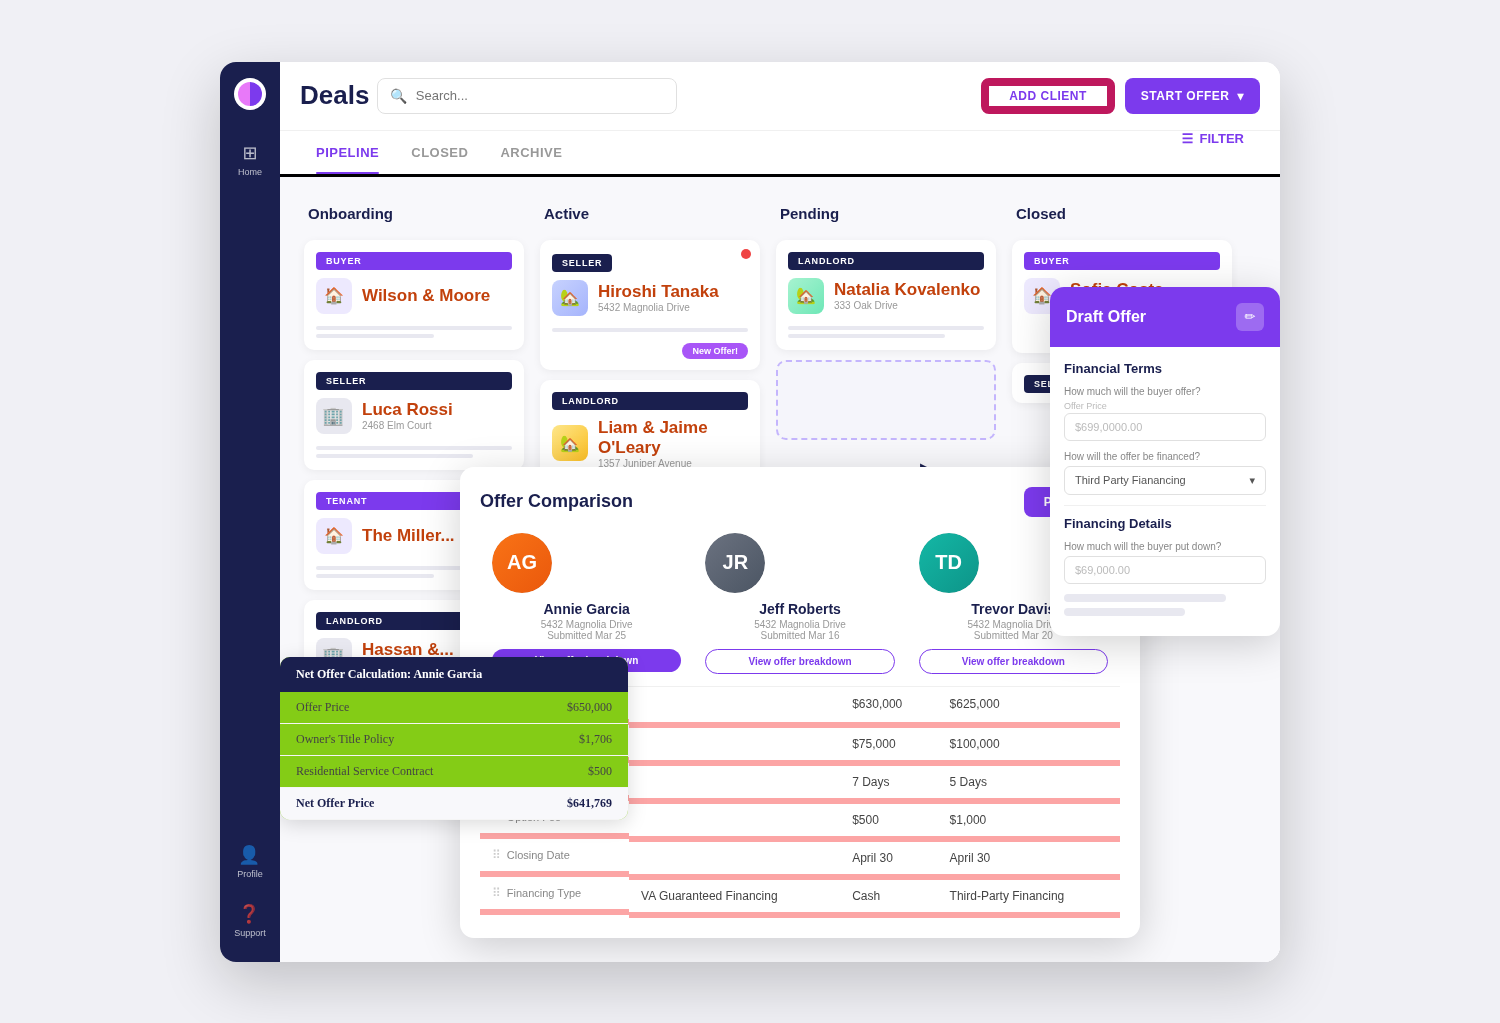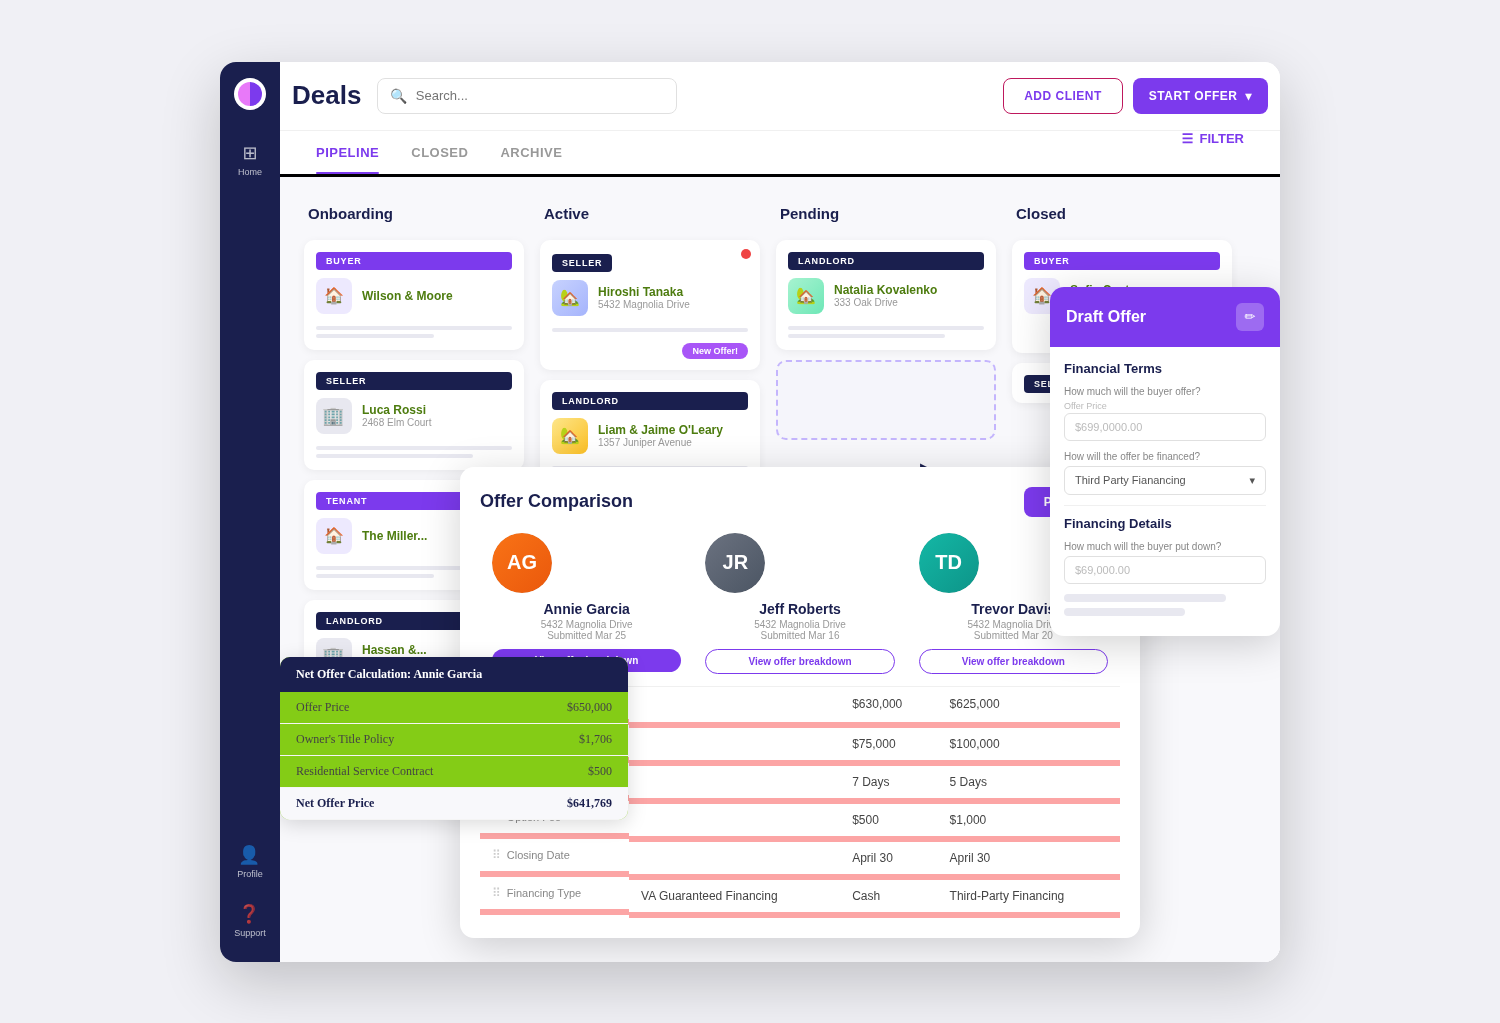--- a/index.html
+++ b/index.html
@@ -70,23 +70,23 @@
       flex: 1;
       display: flex;
       flex-direction: column;
       background: white;
     }
 
     
     .header {
       display: flex;
       align-items: center;
-      padding: 16px 12px;
+      padding: 16px 20px;
       border-bottom: 1px solid #f0f0f0;
-      gap: 16px;
+      gap: 8px;
     }
     .header-title {
       font-size: 26px;
       font-weight: 700;
       color: #1a1f4e;
     }
     .search-bar {
       flex: 1;
       max-width: 300px;
       height: 36px;
@@ -102,21 +102,21 @@
       outline: none;
       flex: 1;
       font-size: 13px;
       color: #555;
     }
     .search-icon { color: #999; font-size: 14px; }
     .header-actions { margin-left: auto; display: flex; gap: 10px; align-items: center; }
     .btn-add-client {
       height: 36px;
       padding: 0 20px;
-      border: 1px solid #be185d;
+      border: 8px solid #be185d;
       border-radius: 8px;
       background: white;
       color: #7c3aed;
       font-size: 12px;
       font-weight: 700;
       letter-spacing: 0.5px;
       cursor: pointer;
     }
     .btn-start-offer {
       height: 36px;
@@ -237,23 +237,23 @@
       border-radius: 8px;
       display: flex;
       align-items: center;
       justify-content: center;
       flex-shrink: 0;
     }
     .avatar-house { background: #ede9fe; color: #7c3aed; font-size: 16px; }
 
     .client-info { flex: 1; }
     .client-name {
-      font-size: 12px;
+      font-size: 17px;
       font-weight: 600;
-      color: #4d7c0f;
+      color: #c2410c;
     }
     .client-address {
       font-size: 10px;
       color: #999;
     }
 
     .card-lines {
       display: flex;
       flex-direction: column;
       gap: 4px;

